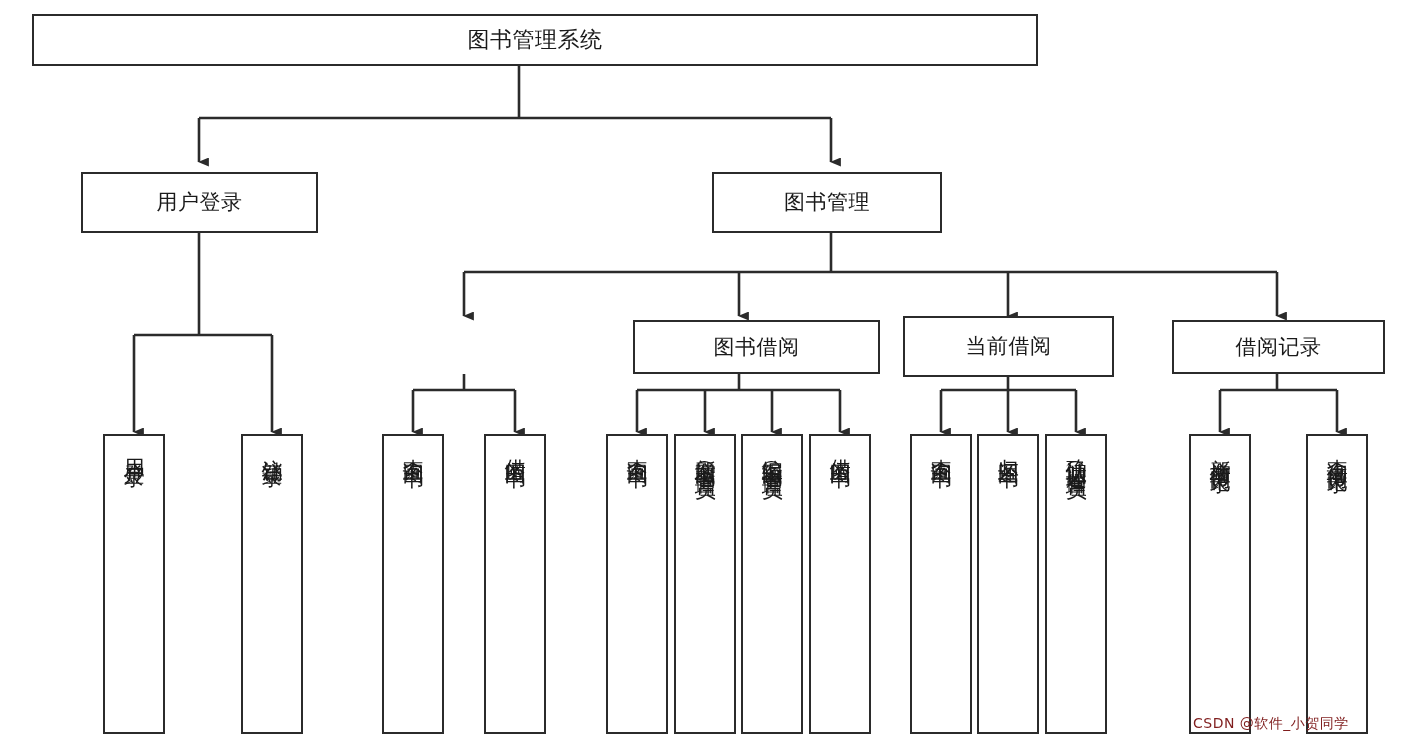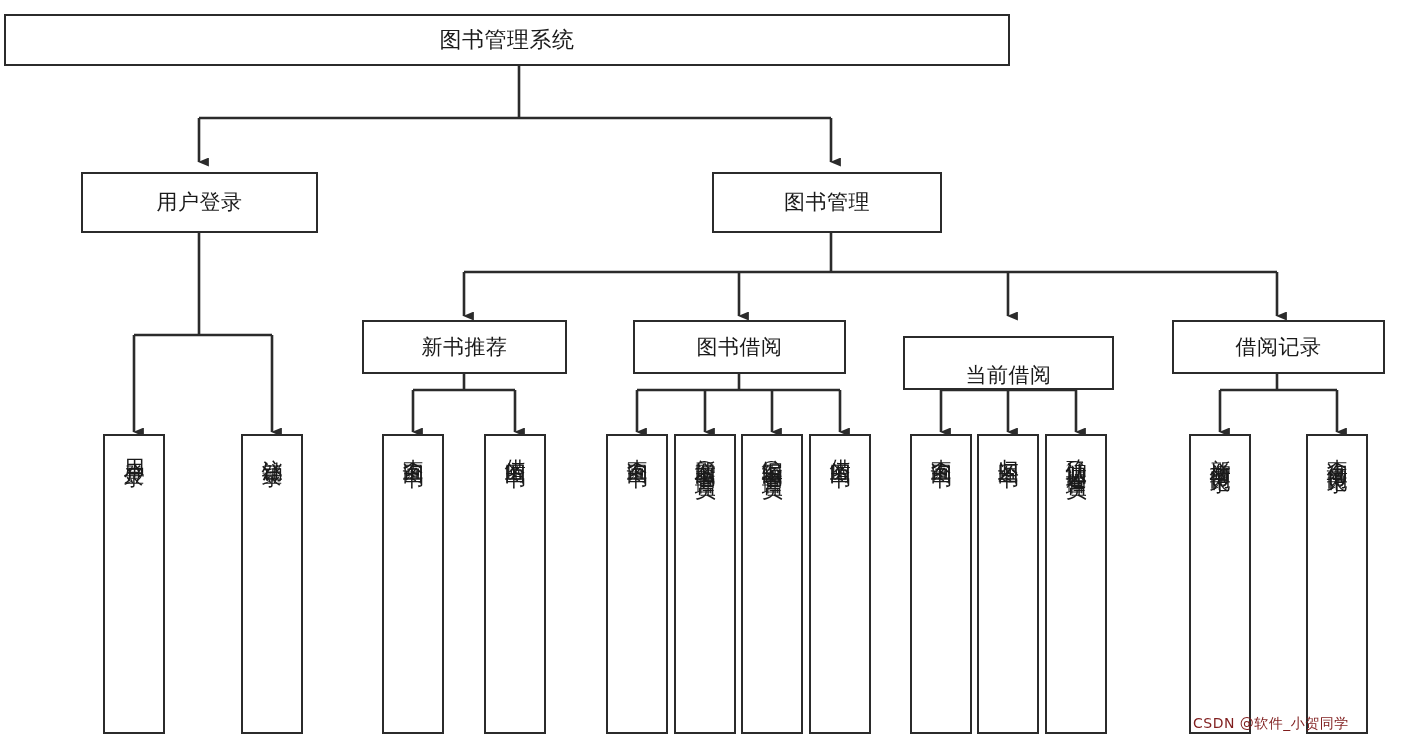--- a/index.html
+++ b/index.html
@@ -120,38 +120,35 @@
       <path d="M 1008 390 L 1008 432" marker-end="url(#arrow)"></path>
       <path d="M 1076 390 L 1076 432" marker-end="url(#arrow)"></path>
 
       <path d="M 1277 374 L 1277 390"></path>
       <path d="M 1220 390 L 1337 390"></path>
       <path d="M 1220 390 L 1220 432" marker-end="url(#arrow)"></path>
       <path d="M 1337 390 L 1337 432" marker-end="url(#arrow)"></path>
     </g>
   </svg>
 
-  <div class="node horiz root" style="left:4px; top:14px; width:1006px; height:52px;">
+  <div class="node horiz root" style="left:32px; top:14px; width:1006px; height:52px;">
     <span class="node-label">图书管理系统</span>
   </div>
 
   <div class="node horiz" style="left:81px; top:172px; width:237px; height:61px;">
     <span class="node-label">用户登录</span>
   </div>
   <div class="node horiz" style="left:712px; top:172px; width:230px; height:61px;">
     <span class="node-label">图书管理</span>
   </div>
 
-  <div class="node horiz" style="left:362px; top:320px; width:205px; height:54px;">
-    <span class="node-label">新书推荐</span>
-  </div>
-  <div class="node horiz" style="left:633px; top:320px; width:213px; height:54px;">
+  <div class="node horiz" style="left:633px; top:320px; width:247px; height:54px;">
     <span class="node-label">图书借阅</span>
   </div>
-  <div class="node horiz" style="left:903px; top:336px; width:211px; height:54px;align-items:flex-end;">
+  <div class="node horiz" style="left:903px; top:316px; width:211px; height:61px;">
     <span class="node-label">当前借阅</span>
   </div>
   <div class="node horiz" style="left:1172px; top:320px; width:213px; height:54px;justify-content:center;">
     <span class="node-label">借阅记录</span>
   </div>
 
   <div class="node leaf" style="left:103px; top:434px; width:62px; height:300px;">
     <span class="node-label">用户登录</span>
   </div>
   <div class="node leaf" style="left:241px; top:434px; width:62px; height:300px;">

